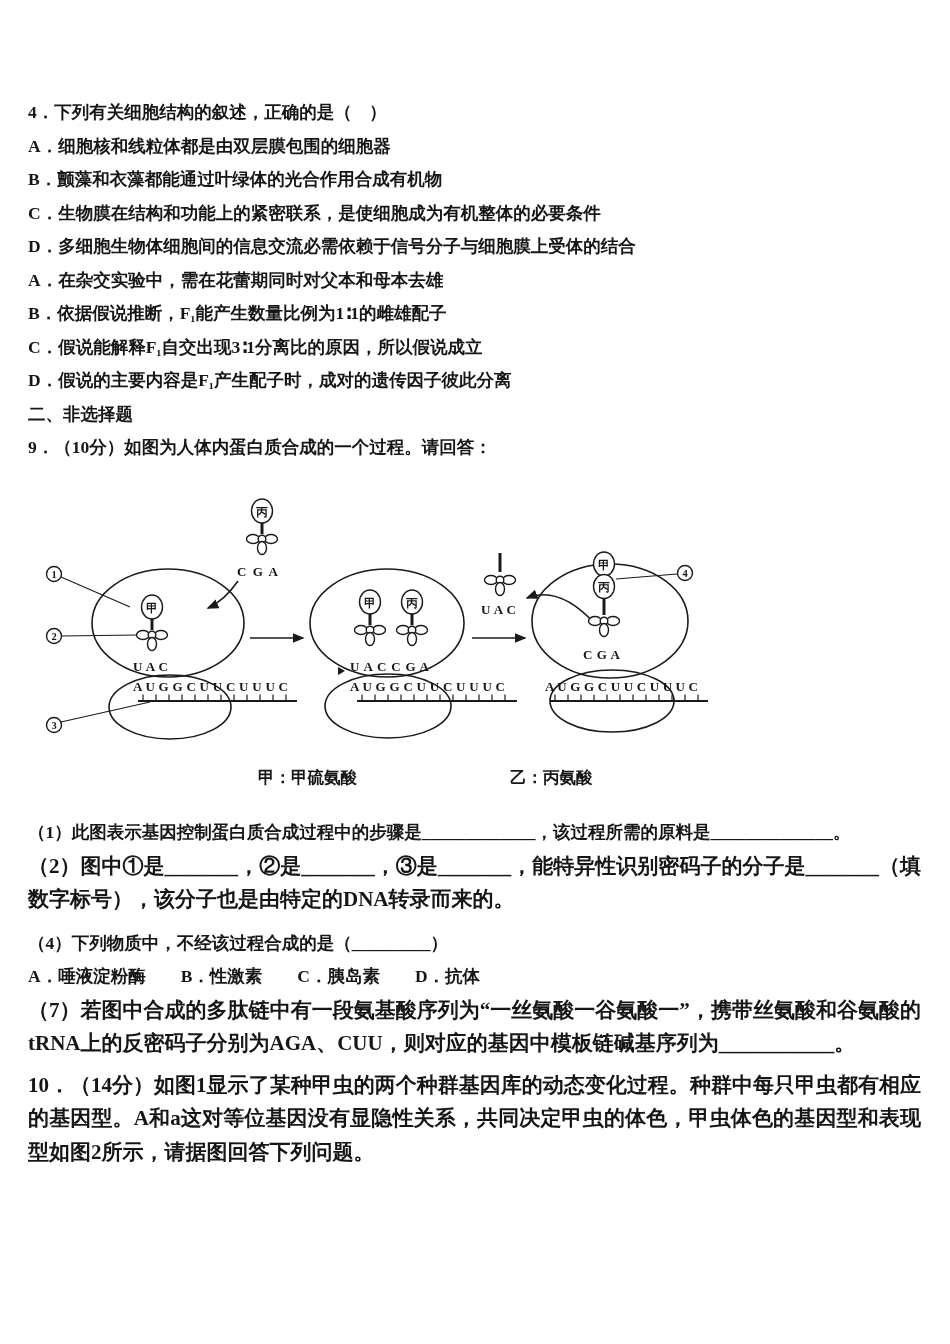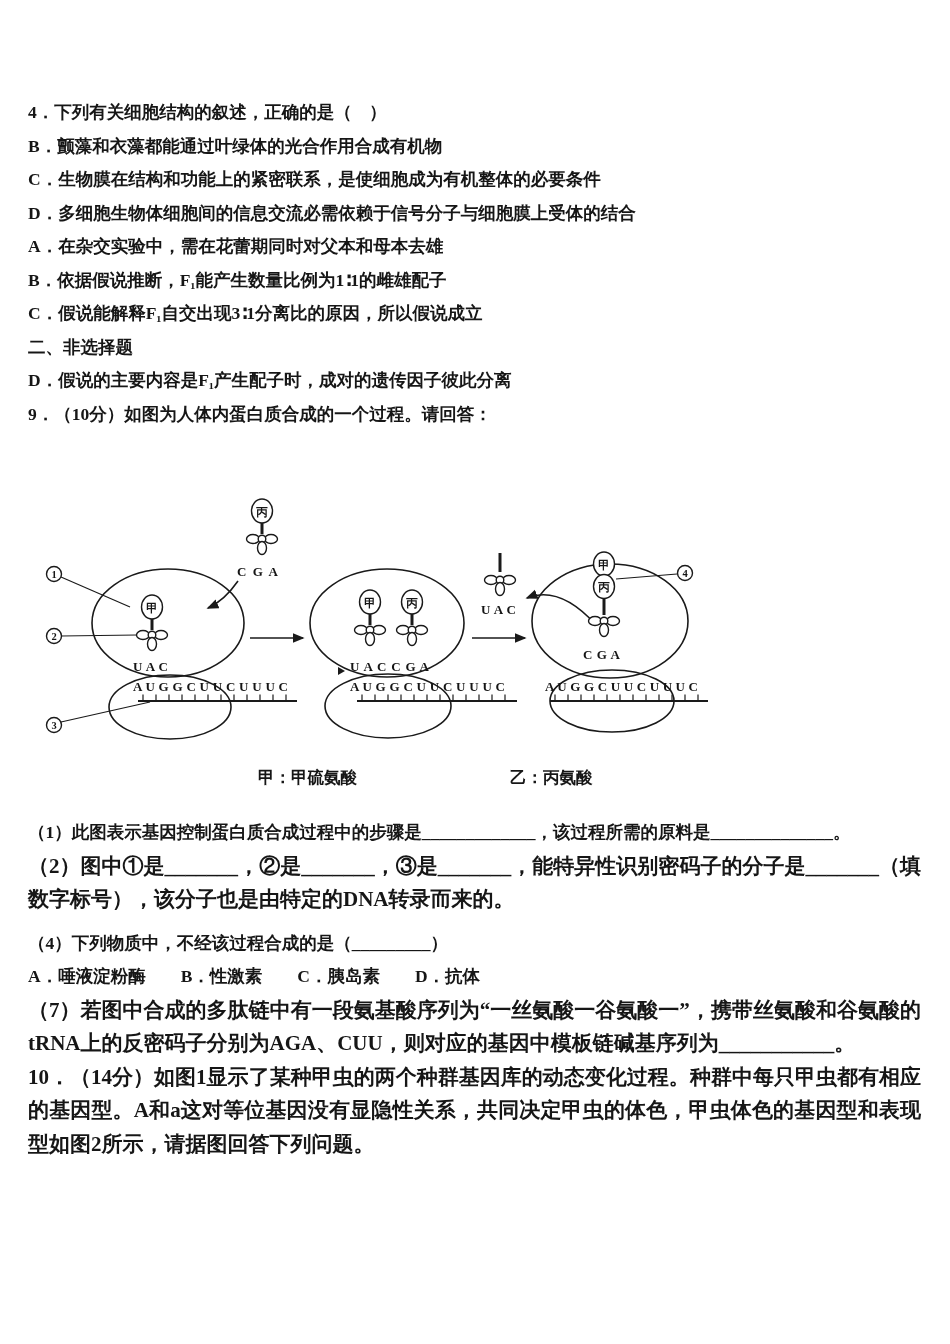--- a/index.html
+++ b/index.html
@@ -7,49 +7,50 @@
     width:950px;height:1344px;position:relative;background:#ffffff;
     font-family:"Liberation Serif","DejaVu Serif",serif;
     font-weight:bold;color:#161616;overflow:hidden;
   }
   .block{position:absolute;left:28px;width:893px;}
   #block1{top:96px;}
   #block2{top:816px;}
   .line{font-size:17.5px;line-height:33.5px;white-space:nowrap;}
   .para{font-size:21px;line-height:33.5px;text-align:justify;}
   .m6{margin-top:10px;}
-  .m8{}
+  .m8{margin-top:8px;}
   #diagram{position:absolute;left:0;top:495px;width:950px;height:300px;}
   .shape{fill:#ffffff;stroke:#1a1a1a;stroke-width:1.4;}
   .ribo{fill:none;stroke:#1a1a1a;stroke-width:1.6;}
   .ln{stroke:#1a1a1a;stroke-width:1.2;fill:none;}
   .stem{stroke:#1a1a1a;stroke-width:3;fill:none;}
   .mline{stroke:#1a1a1a;stroke-width:2;fill:none;}
   .arrow{stroke:#1a1a1a;stroke-width:1.6;fill:none;}
   .tick-g line{stroke:#1a1a1a;stroke-width:1.2;}
   #diagram text{fill:#161616;font-family:"Liberation Serif","DejaVu Serif",serif;font-weight:bold;}
   .seq{font-size:13px;}
   .aa{font-size:11.5px;text-anchor:middle;}
   .numlbl{font-size:10.5px;text-anchor:middle;}
   .cap{font-size:16.5px;}
   .tri{fill:#1a1a1a;}
 </style>
 </head>
 <body>
 
 <div class="block" id="block1">
   <div class="line">4．下列有关细胞结构的叙述，正确的是（　）</div>
+  <div class="line">A．细胞核和线粒体都是由双层膜包围的细胞器</div>
   <div class="line">B．颤藻和衣藻都能通过叶绿体的光合作用合成有机物</div>
   <div class="line">C．生物膜在结构和功能上的紧密联系，是使细胞成为有机整体的必要条件</div>
   <div class="line">D．多细胞生物体细胞间的信息交流必需依赖于信号分子与细胞膜上受体的结合</div>
   <div class="line">A．在杂交实验中，需在花蕾期同时对父本和母本去雄</div>
   <div class="line">B．依据假说推断，F₁能产生数量比例为1∶1的雌雄配子</div>
   <div class="line">C．假说能解释F₁自交出现3∶1分离比的原因，所以假说成立</div>
+  <div class="line">D．假说的主要内容是F₁产生配子时，成对的遗传因子彼此分离</div>
   <div class="line">二、非选择题</div>
-  <div class="line">D．假说的主要内容是F₁产生配子时，成对的遗传因子彼此分离</div>
   <div class="line">9．（10分）如图为人体内蛋白质合成的一个过程。请回答：</div>
 </div>
 
 <svg id="diagram" viewBox="0 0 950 300">
   <defs>
     <marker id="ah" markerWidth="9" markerHeight="8" refX="6.5" refY="3" orient="auto">
       <path d="M0,0 L7.5,3 L0,6 Z" fill="#1a1a1a"></path>
     </marker>
   </defs>
 

